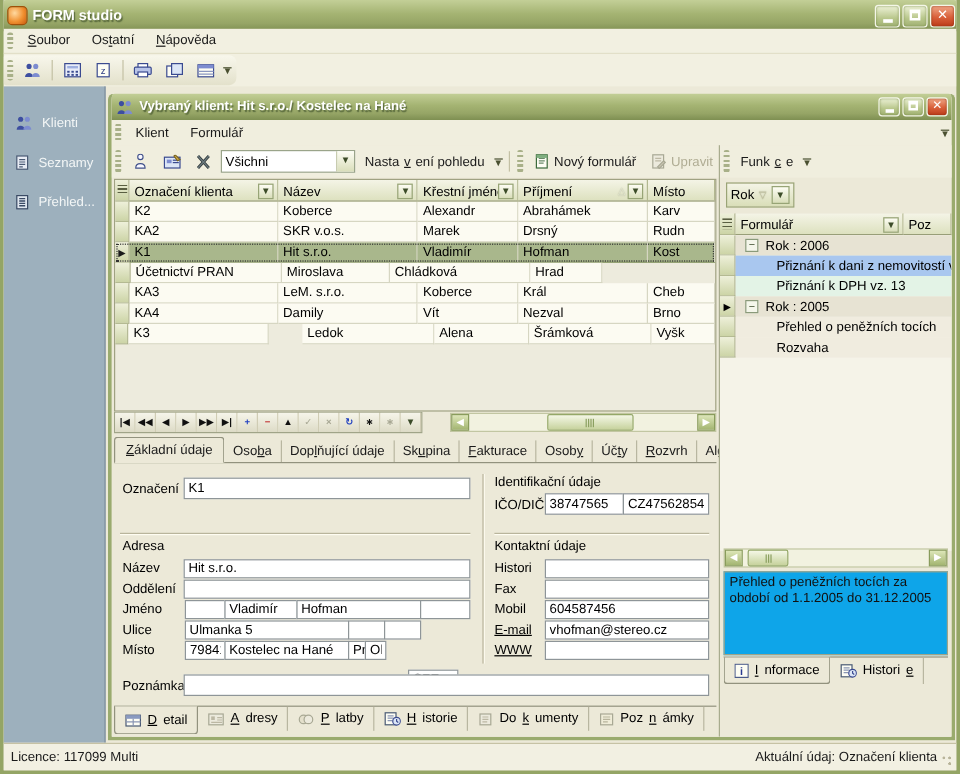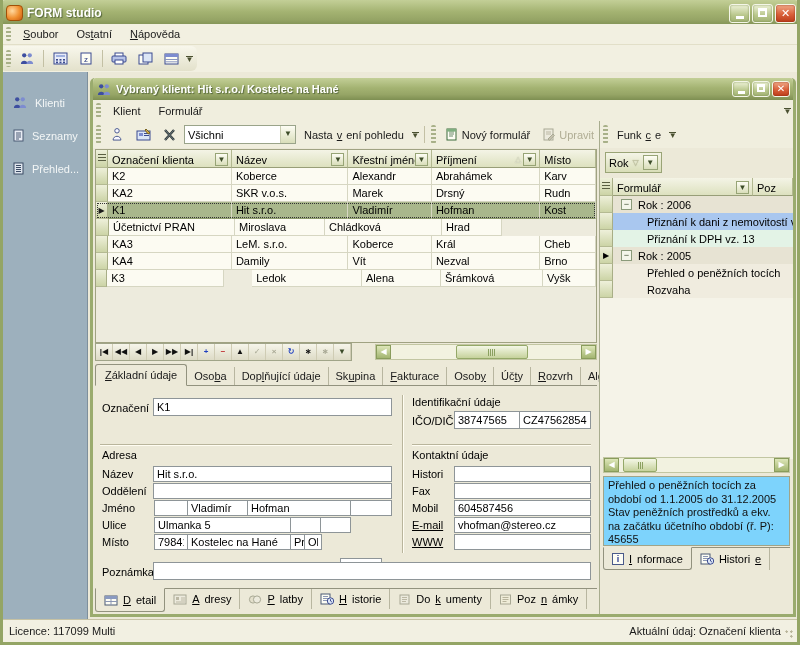--- a/index.html
+++ b/index.html
@@ -103,21 +103,21 @@
   .tree{position:absolute;left:0;top:75px;right:0;bottom:155px;background:#f5f3e8;overflow:hidden;}
   .trow{display:flex;height:17px;font-size:11px;}
   .trow .selcol{height:17px;font-size:8px;}
   .tcell{flex:1;display:flex;align-items:center;padding-left:8px;overflow:hidden;white-space:nowrap;}
   .trow.group .tcell{background:#e7e3d3;}
   .trow.item .tcell{background:#f0ecdf;padding-left:34px;}
   .trow.item.selblue .tcell{background:#a9c7ef;}
   .trow.item.mint .tcell{background:#e3f3e6;}
   .expbox{width:11px;height:11px;border:1px solid #8a9a7a;background:#f4f6ea;color:#3a4a2a;font-size:9px;line-height:9px;
      text-align:center;margin-right:6px;flex:0 0 auto;}
-  .infobox{position:absolute;left:3px;right:3px;top:355px;bottom:68px;border:1px solid #a0a488;background:#7dd3fc;
+  .infobox{position:absolute;left:3px;right:3px;top:355px;bottom:68px;border:1px solid #a0a488;background:#0ea5e9;
      padding:2px 4px;font-size:11px;line-height:13.5px;overflow:hidden;color:#111;}
   .itabs{position:absolute;left:3px;right:3px;bottom:44px;height:23px;display:flex;border-top:1px solid #92927e;background:#ece9d8;}
   
   .statusbar{position:absolute;left:0;top:619px;width:794px;height:23px;background:#f2f0e2;border-top:1px solid #c6c2a4;
      display:flex;align-items:center;font-size:11px;color:#1a1a1a;}
   .statusbar .sl{padding-left:6px;flex:1;}
   .statusbar .sr{padding-right:16px;}
   .rgrip{position:absolute;right:2px;bottom:2px;width:12px;height:12px;
      background:radial-gradient(circle at 30% 30%,#b8b49a 1px,transparent 1.4px),
                 radial-gradient(circle at 70% 70%,#b8b49a 1px,transparent 1.4px),
@@ -612,21 +612,20 @@
               <span class="sthumb" style="left:4px;width:34px;">
                 <i></i>
                 <i></i>
                 <i></i>
               </span>
             </span>
           <span class="sbtn">▶</span>
         </div>
         <div class="infobox" id="info-box">
             <div>Přehled o peněžních tocích za období od 1.1.2005 do 31.12.2005</div>
-            <div>Stav peněžních prostředků a ekv. na začátku účetního období (ř. P): 45655</div>
           </div>
         <div class="itabs" id="info-tabs">
             <span class="btab active"><span class="icn">
                 <svg width="12" height="12" viewBox="0 0 12 12">
                   <rect x="0.5" y="0.5" width="11" height="11" fill="#fdfdf4" stroke="#4a5a8a"></rect>
                   <text x="6" y="9.4" font-size="9" text-anchor="middle" fill="#2a3a90" font-weight="bold" font-family="serif">i</text>
                 </svg>
               </span><u>I</u>nformace</span>
             <span class="btab"><span class="icn">
                 <svg width="14" height="12" viewBox="0 0 14 12">

